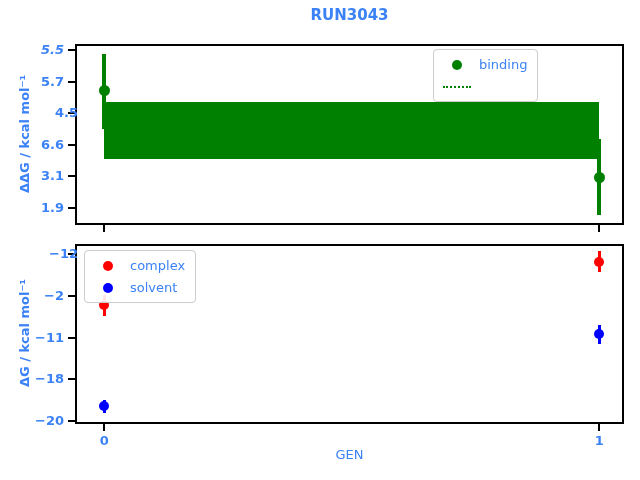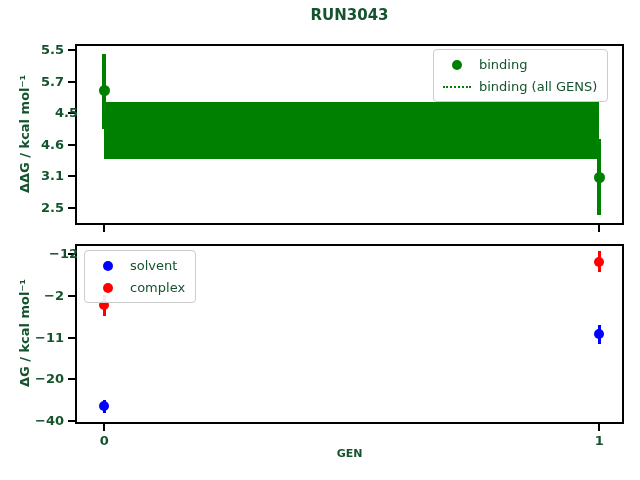--- a/index.html
+++ b/index.html
@@ -1,24 +1,24 @@
 <!DOCTYPE html>
 <html><head>
 <meta charset="utf-8">
 <style>
   html,body{margin:0;padding:0;background:#fff;}
   #figure{
     position:relative;width:640px;height:480px;background:#ffffff;
-    font-family:"DejaVu Sans","Liberation Sans",sans-serif;color:#14532d;
+    font-family:"DejaVu Sans","Liberation Sans",sans-serif;color:#3b82f6;
     overflow:hidden;
   }
   #fig-title{position:absolute;left:77px;top:6px;width:545px;text-align:center;
     font-size:15px;font-weight:bold;}
   #xlabel{position:absolute;left:77px;top:447px;width:545px;text-align:center;
-    font-size:11px;font-weight:bold;}
+    font-size:13px;font-weight:normal;}
   .ylabel{position:absolute;white-space:nowrap;font-size:13px;font-weight:bold;
     transform:translate(-50%,-50%) rotate(-90deg);}
   #ylabel-top{left:24px;top:134px;}
   #ylabel-bottom{left:24px;top:333px;}
   .axes{position:absolute;border:2px solid #000;box-sizing:border-box;background:transparent;}
   .ytick{position:absolute;width:7px;height:2px;background:#000;}
   .xtick{position:absolute;width:2px;height:7px;background:#000;}
   .yticklabel{position:absolute;width:52px;text-align:right;font-size:13px;
     font-weight:bold;line-height:18px;height:18px;}
   .xticklabel{position:absolute;width:30px;text-align:center;font-size:13px;
@@ -51,69 +51,68 @@
     <div class="legend-item">
       <span class="lhandle">
         <span class="ldot" style="background: rgb(0, 128, 0);"></span>
       </span>
       <span class="ltext">binding</span>
     </div>
     <div class="legend-item">
       <span class="lhandle">
         <span class="dotline" style="border-top-color: rgb(0, 128, 0);"></span>
       </span>
-      <span class="ltext">binding (all GENS)</span>
     </div>
   </div>
 
   <div id="legend-bottom" class="legend">
     <div class="legend-item">
       <span class="lhandle">
+        <span class="ldot" style="background: rgb(255, 0, 0);"></span>
+      </span>
+      <span class="ltext">complex</span>
+    </div>
+    <div class="legend-item">
+      <span class="lhandle">
         <span class="ldot" style="background: rgb(0, 0, 255);"></span>
       </span>
       <span class="ltext">solvent</span>
-    </div>
-    <div class="legend-item">
-      <span class="lhandle">
-        <span class="ldot" style="background: rgb(255, 0, 0);"></span>
-      </span>
-      <span class="ltext">complex</span>
     </div>
   </div>
 <div class="axes" style="left: 75px; top: 44px; width: 549px; height: 181px;"></div>
     <div class="band" style="left: 104.225px; top: 102.06px; width: 495.005px; height: 56.6904px; background: rgb(0, 128, 0);"></div>
     <div class="ytick" style="left: 68px; top: 49.4093px;"></div>
-    <div class="yticklabel" style="left: 12px; top: 41.4093px;">5.5</div>
+    <div class="yticklabel" style="left: 12px; top: 41.4093px; font-style: italic;">5.5</div>
     <div class="ytick" style="left: 68px; top: 80.9039px;"></div>
     <div class="yticklabel" style="left: 12px; top: 72.9039px;">5.7</div>
     <div class="ytick" style="left: 68px; top: 112.399px;"></div>
     <div class="yticklabel" style="left: 26px; top: 104.399px;">4.5</div>
     <div class="ytick" style="left: 68px; top: 143.893px;"></div>
-    <div class="yticklabel" style="left: 12px; top: 135.893px;">4.6</div>
+    <div class="yticklabel" style="left: 12px; top: 135.893px;">6.6</div>
     <div class="ytick" style="left: 68px; top: 175.388px;"></div>
     <div class="yticklabel" style="left: 12px; top: 167.388px;">3.1</div>
     <div class="ytick" style="left: 68px; top: 206.883px;"></div>
-    <div class="yticklabel" style="left: 12px; top: 198.883px;">2.5</div>
+    <div class="yticklabel" style="left: 12px; top: 198.883px;">1.9</div>
     <div class="xtick" style="left: 103.225px; top: 225px;"></div>
     <div class="xtick" style="left: 598.23px; top: 225px;"></div>
     <div class="ebar" style="left: 102.225px; top: 54.1886px; width: 4px; height: 74.9573px; background: rgb(0, 128, 0);"></div>
     <div class="ebar" style="left: 597.23px; top: 139.224px; width: 4px; height: 75.5872px; background: rgb(0, 128, 0);"></div>
     <div class="marker" style="left: 98.7252px; top: 85.2224px; width: 11px; height: 11px; background: rgb(0, 128, 0);"></div>
     <div class="marker" style="left: 593.73px; top: 171.518px; width: 11px; height: 11px; background: rgb(0, 128, 0);"></div>
     <div class="axes" style="left: 75px; top: 244px; width: 549px; height: 179.5px;"></div>
     <div class="ytick" style="left: 68px; top: 253.327px;"></div>
     <div class="yticklabel" style="left: 26px; top: 245.327px;">−12</div>
     <div class="ytick" style="left: 68px; top: 294.964px;"></div>
     <div class="yticklabel" style="left: 12px; top: 286.964px;">−2</div>
     <div class="ytick" style="left: 68px; top: 336.601px;"></div>
     <div class="yticklabel" style="left: 12px; top: 328.601px;">−11</div>
     <div class="ytick" style="left: 68px; top: 378.238px;"></div>
-    <div class="yticklabel" style="left: 12px; top: 370.238px;">−20</div>
+    <div class="yticklabel" style="left: 12px; top: 370.238px;">−18</div>
     <div class="ytick" style="left: 68px; top: 419.875px;"></div>
-    <div class="yticklabel" style="left: 12px; top: 411.875px;">−40</div>
+    <div class="yticklabel" style="left: 12px; top: 411.875px;">−20</div>
     <div class="xtick" style="left: 103.225px; top: 423.5px;"></div>
     <div class="xticklabel" style="left: 89.2252px; top: 432.5px;">0</div>
     <div class="xtick" style="left: 598.23px; top: 423.5px;"></div>
     <div class="xticklabel" style="left: 584.23px; top: 432.5px;">1</div>
     <div class="ebar" style="left: 102.725px; top: 400.057px; width: 3px; height: 12.4911px; background: rgb(0, 0, 255);"></div>
     <div class="ebar" style="left: 597.73px; top: 325.11px; width: 3px; height: 18.7367px; background: rgb(0, 0, 255);"></div>
     <div class="marker" style="left: 99.2252px; top: 401.302px; width: 10px; height: 10px; background: rgb(0, 0, 255);"></div>
     <div class="marker" style="left: 594.23px; top: 329.479px; width: 10px; height: 10px; background: rgb(0, 0, 255);"></div>
     <div class="ebar" style="left: 102.725px; top: 294.923px; width: 3px; height: 20.8185px; background: rgb(255, 0, 0);"></div>
     <div class="ebar" style="left: 597.73px; top: 251.205px; width: 3px; height: 20.8185px; background: rgb(255, 0, 0);"></div>

